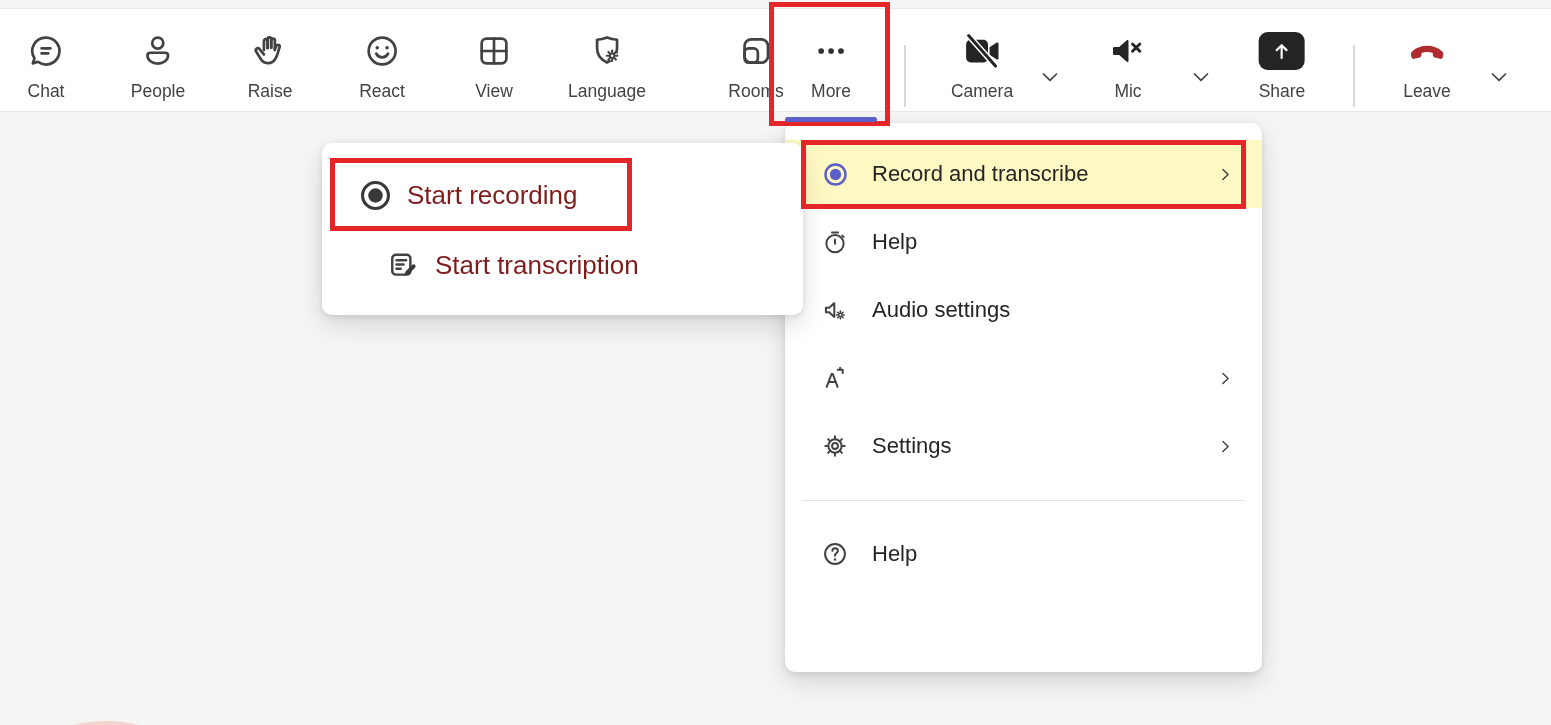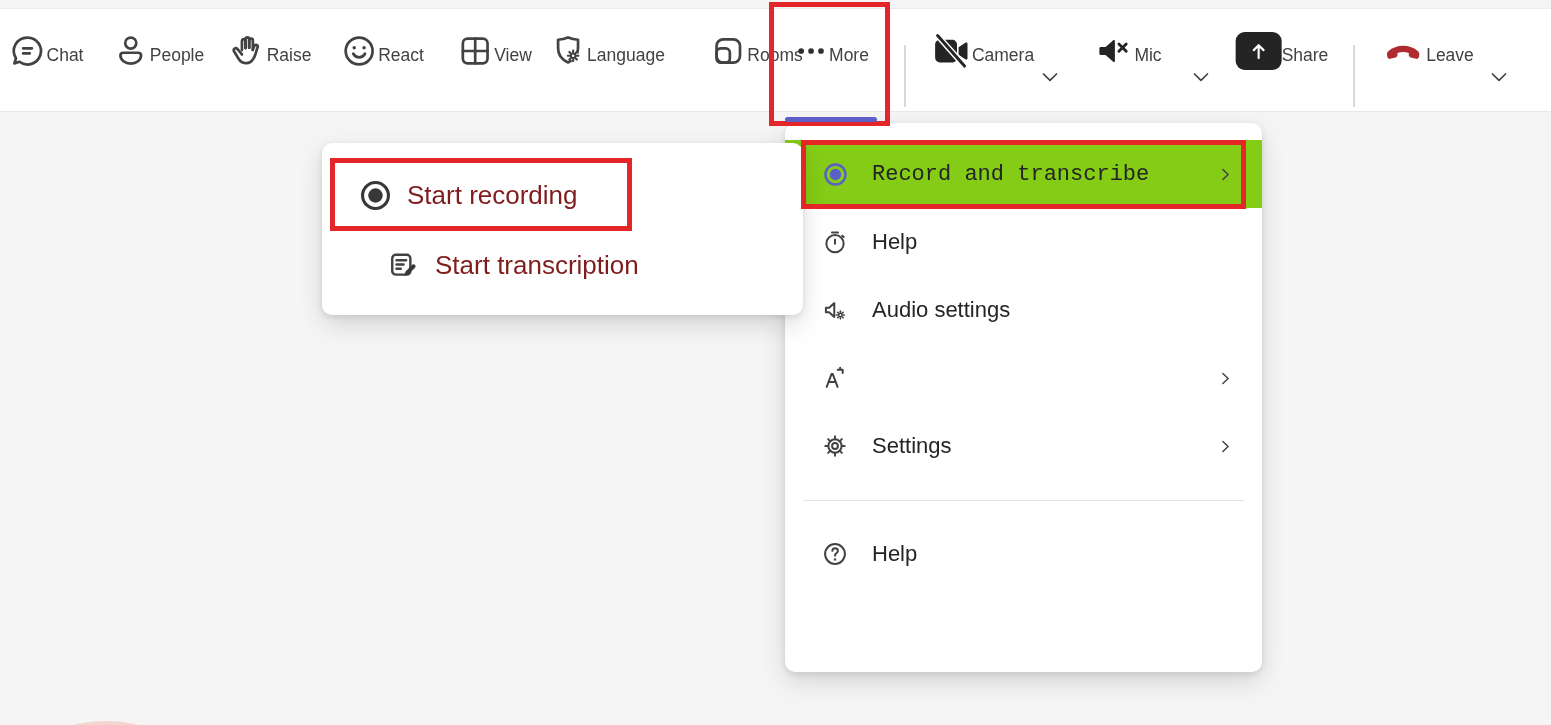--- a/index.html
+++ b/index.html
@@ -1,40 +1,40 @@
 <!DOCTYPE html>
 <html><head>
 <meta charset="utf-8">
 <style>
   html,body{margin:0;padding:0;background:#f5f5f5;}
   .screen{position:relative;width:1551px;height:725px;background:#f5f5f5;overflow:hidden;
           font-family:"Liberation Sans",sans-serif;}
   
   .toolbar{position:absolute;left:0;top:8px;width:1551px;height:104px;background:#ffffff;
            border-top:1px solid #ececec;border-bottom:1px solid #e9e9e9;box-sizing:border-box;}
-  .tbtn{position:absolute;top:20px;transform:translateX(-50%);display:flex;flex-direction:row;
+  .tbtn{position:absolute;top:20px;transform:translateX(-50%);display:flex;flex-direction:column;
         align-items:center;background:none;border:0;padding:0;cursor:pointer;font-family:inherit;}
   .tbtn .ic{height:44px;display:flex;align-items:center;justify-content:center;}
   .tbtn .lbl{margin-top:9px;font-size:17.5px;line-height:1.1;color:#424242;white-space:nowrap;}
   .chev{position:absolute;top:56px;transform:translateX(-50%);background:none;border:0;padding:0;cursor:pointer;}
   .tdiv{position:absolute;top:36px;width:2px;height:62px;background:#d9d9d9;}
   .oicon{fill:none;stroke:#424242;stroke-width:1.7;stroke-linecap:round;stroke-linejoin:round;}
   .share-badge{width:46px;height:38px;background:#242424;border-radius:9px;display:flex;
                align-items:center;justify-content:center;}
   .underline{position:absolute;left:785px;top:117px;width:92px;height:5px;border-radius:3px;
              background:#5b5fc7;z-index:41;}
   
   .menu{position:absolute;background:#fff;border-radius:10px;
         box-shadow:0 2px 6px rgba(0,0,0,.10),0 10px 26px rgba(0,0,0,.13);}
   .more-menu{left:785px;top:123px;width:477px;height:549px;padding-top:17px;box-sizing:border-box;z-index:10;}
   .mrow{display:flex;align-items:center;height:68px;padding:0 26px 0 35px;font-size:22px;color:#242424;cursor:pointer;}
   .mrow .mic{width:30px;display:flex;justify-content:center;align-items:center;}
   .mrow .mlbl{margin-left:22px;white-space:nowrap;}
   .mrow .subchev{margin-left:auto;display:flex;align-items:center;}
-  .mrow.hl{background:#84cc16;font-family:Liberation Mono, monospace;}
+  .mrow.hl{background:#fef9c3;}
   .mdiv{height:1px;background:#e3e3e3;margin:20px 18px 19px 18px;}
   .sub-menu{left:322px;top:143px;width:481px;height:172px;box-sizing:border-box;padding-top:22px;z-index:20;}
   .srow{display:flex;align-items:center;height:60px;padding:0 20px 0 34px;font-size:26px;color:#7f1d1d;cursor:pointer;}
   .srow + .srow{margin-top:10px;margin-left:28px;}
   .srow .sic{width:38px;display:flex;justify-content:center;align-items:center;}
   .srow .slbl{margin-left:13px;white-space:nowrap;}
   
   .redbox{position:absolute;border:5px solid #e42629;box-sizing:border-box;z-index:40;pointer-events:none;}
   #rb-more{left:769px;top:2px;width:121px;height:124px;}
   #rb-rec{left:801px;top:140px;width:445px;height:69px;}

